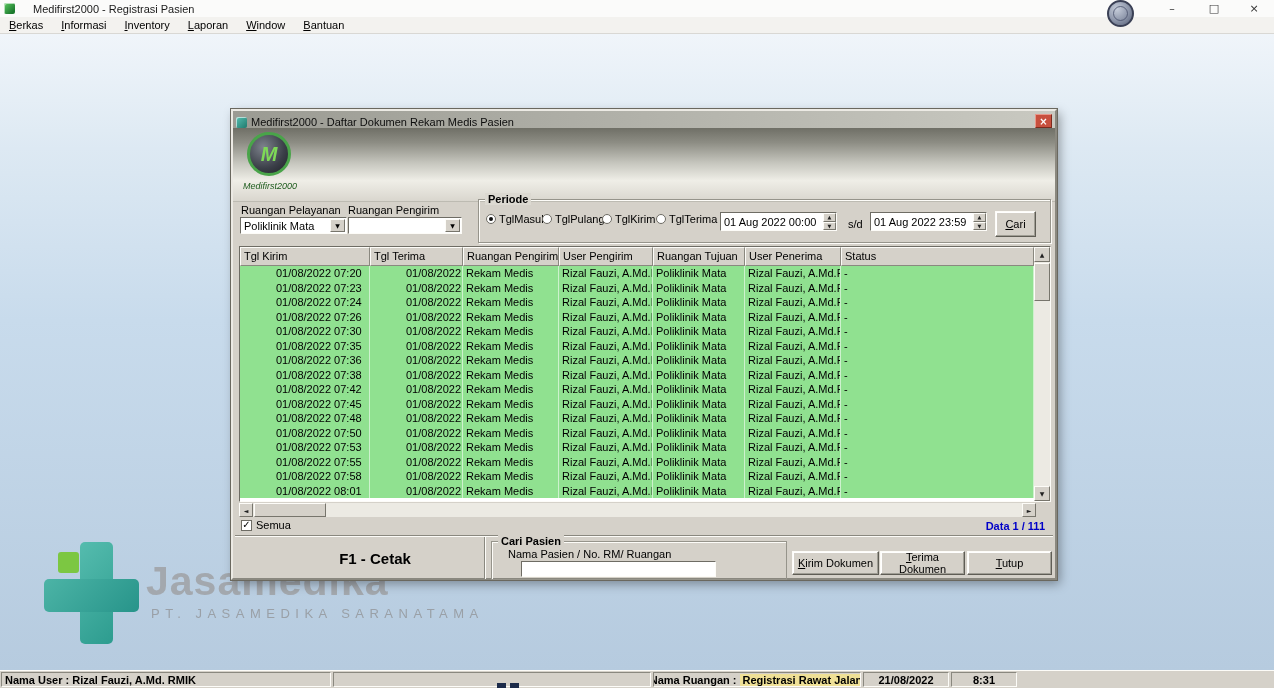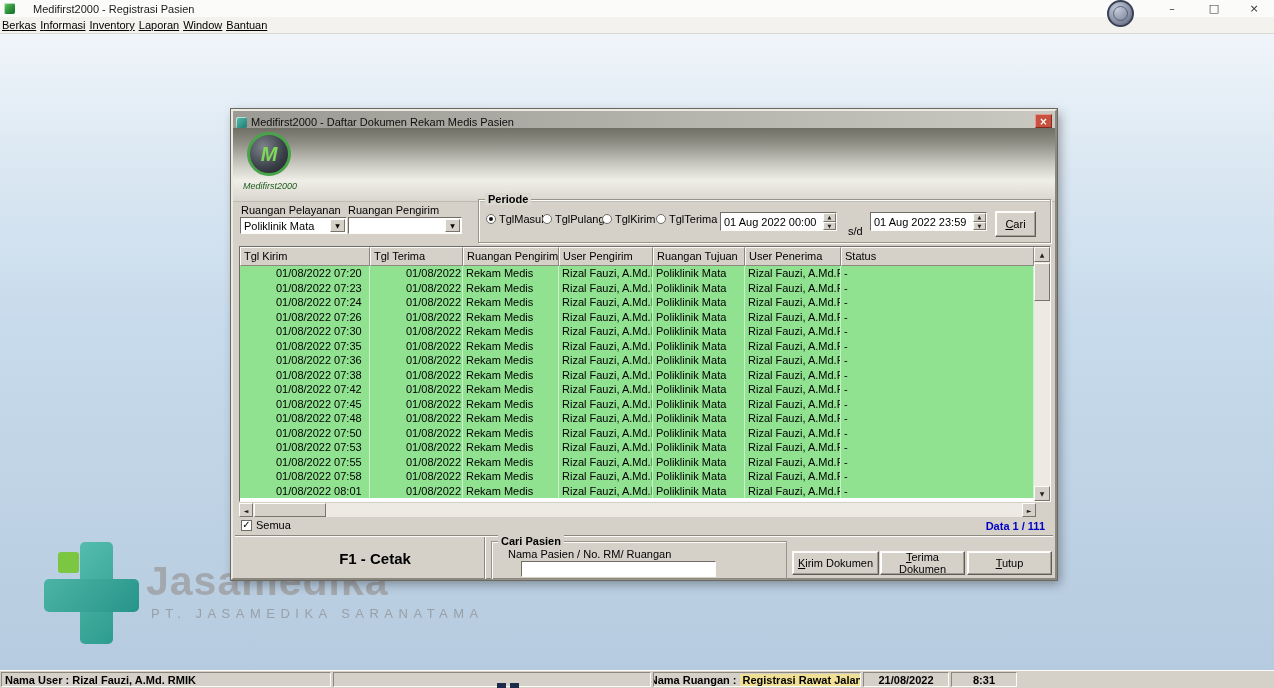--- a/index.html
+++ b/index.html
@@ -24,21 +24,21 @@
   .win-btn.min { left:1158px; } .win-btn.max { left:1200px; } .win-btn.close { left:1240px; }
   .emblem { position:absolute; left:1107px; top:0; width:27px; height:27px; border-radius:50%;
     background:radial-gradient(circle at 35% 30%, #c7cedb 0%, #8b94a8 55%, #525b72 100%);
     border:2px solid #3a4055; z-index:20; }
   .emblem-inner { position:absolute; inset:4px; border-radius:50%; border:1px solid #49506a; opacity:.8; }
 
   .menubar {
     position:absolute; top:17px; left:0; width:1274px; height:17px;
     background:#f3f2ef; border-bottom:1px solid #d9d8d4; display:flex; align-items:center; z-index:14;
   }
-  .menu-item { display:block; padding:0 2px; line-height:16px;text-decoration:underline; }
+  .menu-item { display:block; padding:0 9px; line-height:16px; }
   .menu-item::first-letter { text-decoration:underline; }
 
   
   .desktop {
     position:absolute; top:34px; left:0; width:1274px; height:636px;
     background:linear-gradient(180deg,#f0f5fa 0%, #dde9f3 18%, #c8dbec 45%, #b6cbdf 100%);
   }
   .brand { position:absolute; left:0; top:0; width:1274px; height:636px; z-index:1; }
   .plus-v { position:absolute; left:80px; top:508px; width:33px; height:102px; border-radius:5px;
     background:linear-gradient(135deg,#55bcae 0%,#2d9c8f 100%); }
@@ -105,21 +105,21 @@
   .radio-dot { display:none; position:absolute; inset:2px; border-radius:50%; background:#101010; }
   .radio-item.checked .radio-dot { display:block; }
 
   .datefield { position:absolute; top:12px; height:19px; background:#fff;
     border:1px solid; border-color:#6e6c64 #fdfcf8 #fdfcf8 #6e6c64; display:flex; align-items:stretch; }
   .df1 { left:241px; width:117px; } .df2 { left:391px; width:117px; }
   .date-text { flex:1; padding-left:3px; display:flex; align-items:center; white-space:nowrap; overflow:hidden; }
   .spin { width:13px; display:flex; flex-direction:column; }
   .spin-btn { flex:1; background:#d5d1c9; border:1px solid; border-color:#fdfcf8 #77756c #77756c #fdfcf8;
     font-size:5px; display:flex; align-items:center; justify-content:center; color:#222; }
-  .sd-label { position:absolute; left:369px; top:25px; }
+  .sd-label { position:absolute; left:369px; top:18px; }
 
   .btn { display:flex; align-items:center; justify-content:center;
     background:#d5d1c9; border:1px solid; border-color:#fdfcf8 #5f5d55 #5f5d55 #fdfcf8;
     box-shadow:inset -1px -1px 0 #a09e95, inset 1px 1px 0 #fff; cursor:default; }
   .accel { display:block; text-align:center; }
   .accel::first-letter { text-decoration:underline; }
   .cari-btn { position:absolute; left:516px; top:11px; width:41px; height:26px; }
 
   
   .table { position:absolute; left:6px; top:135px; width:812px; height:256px;

